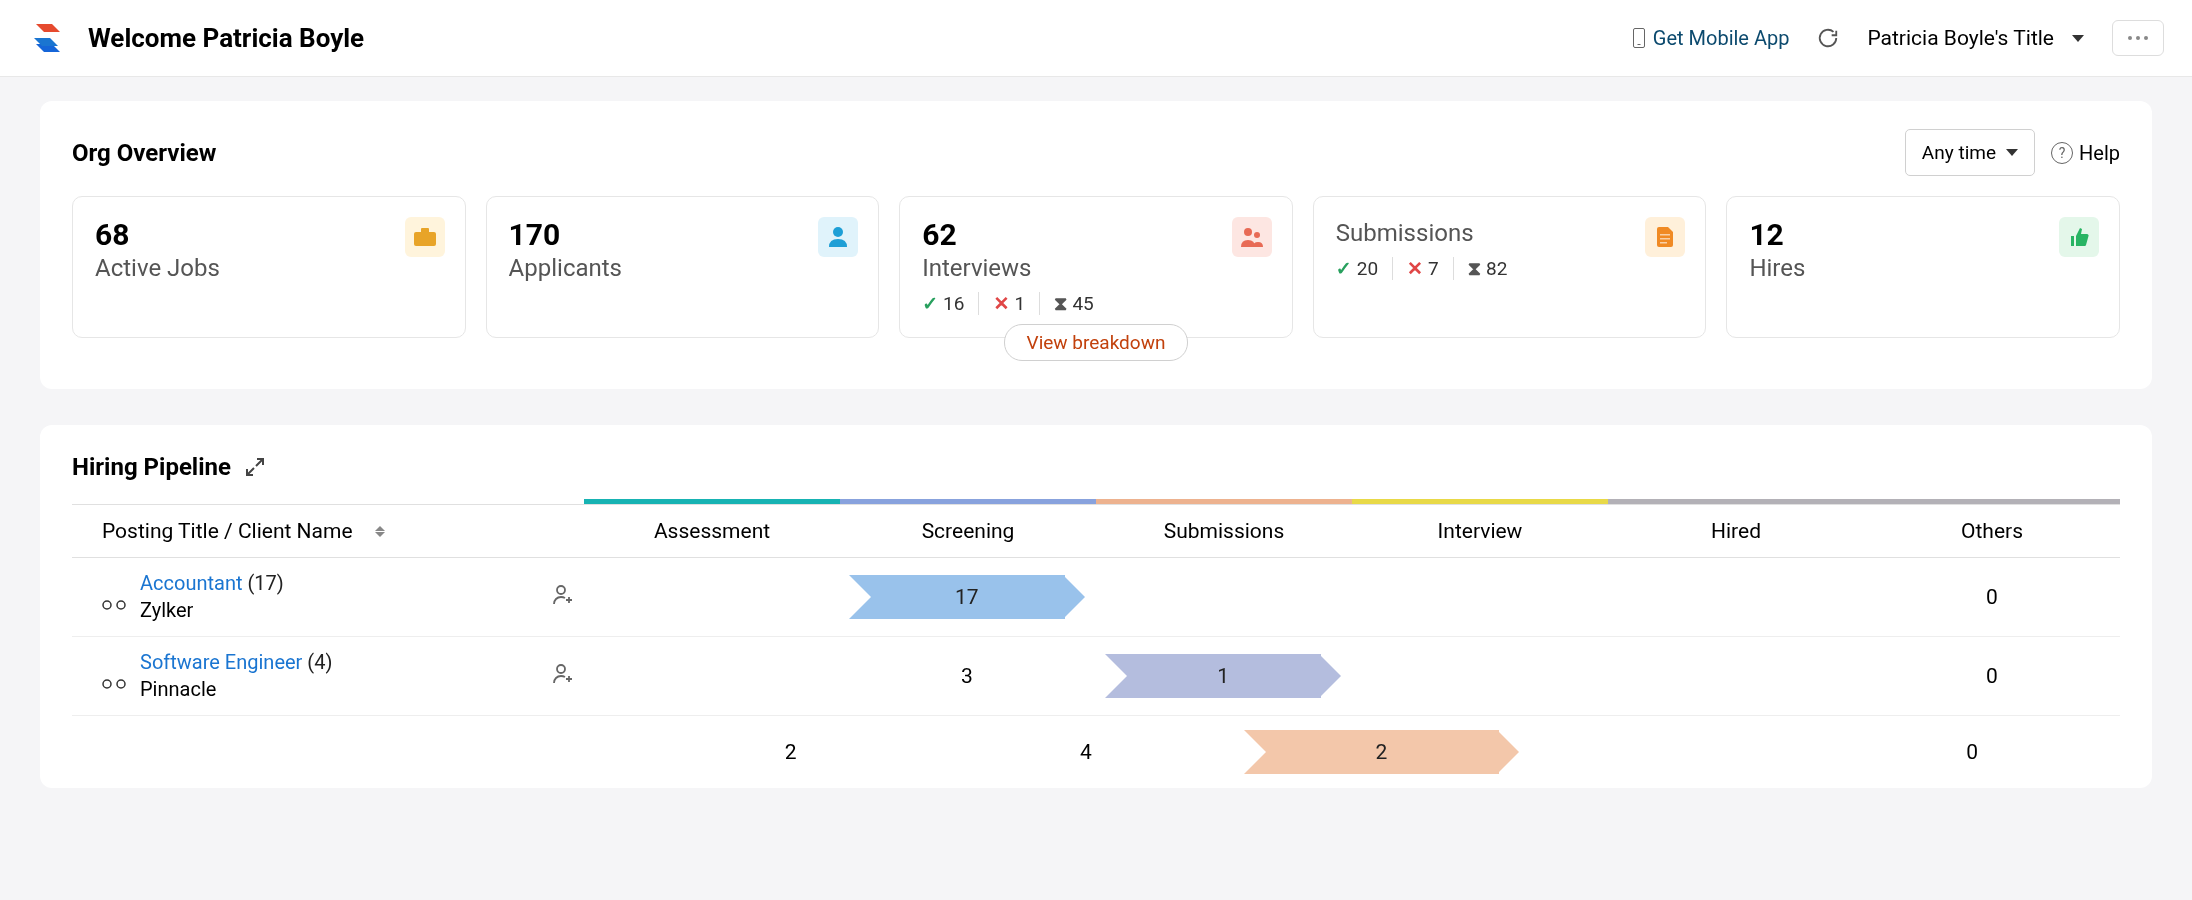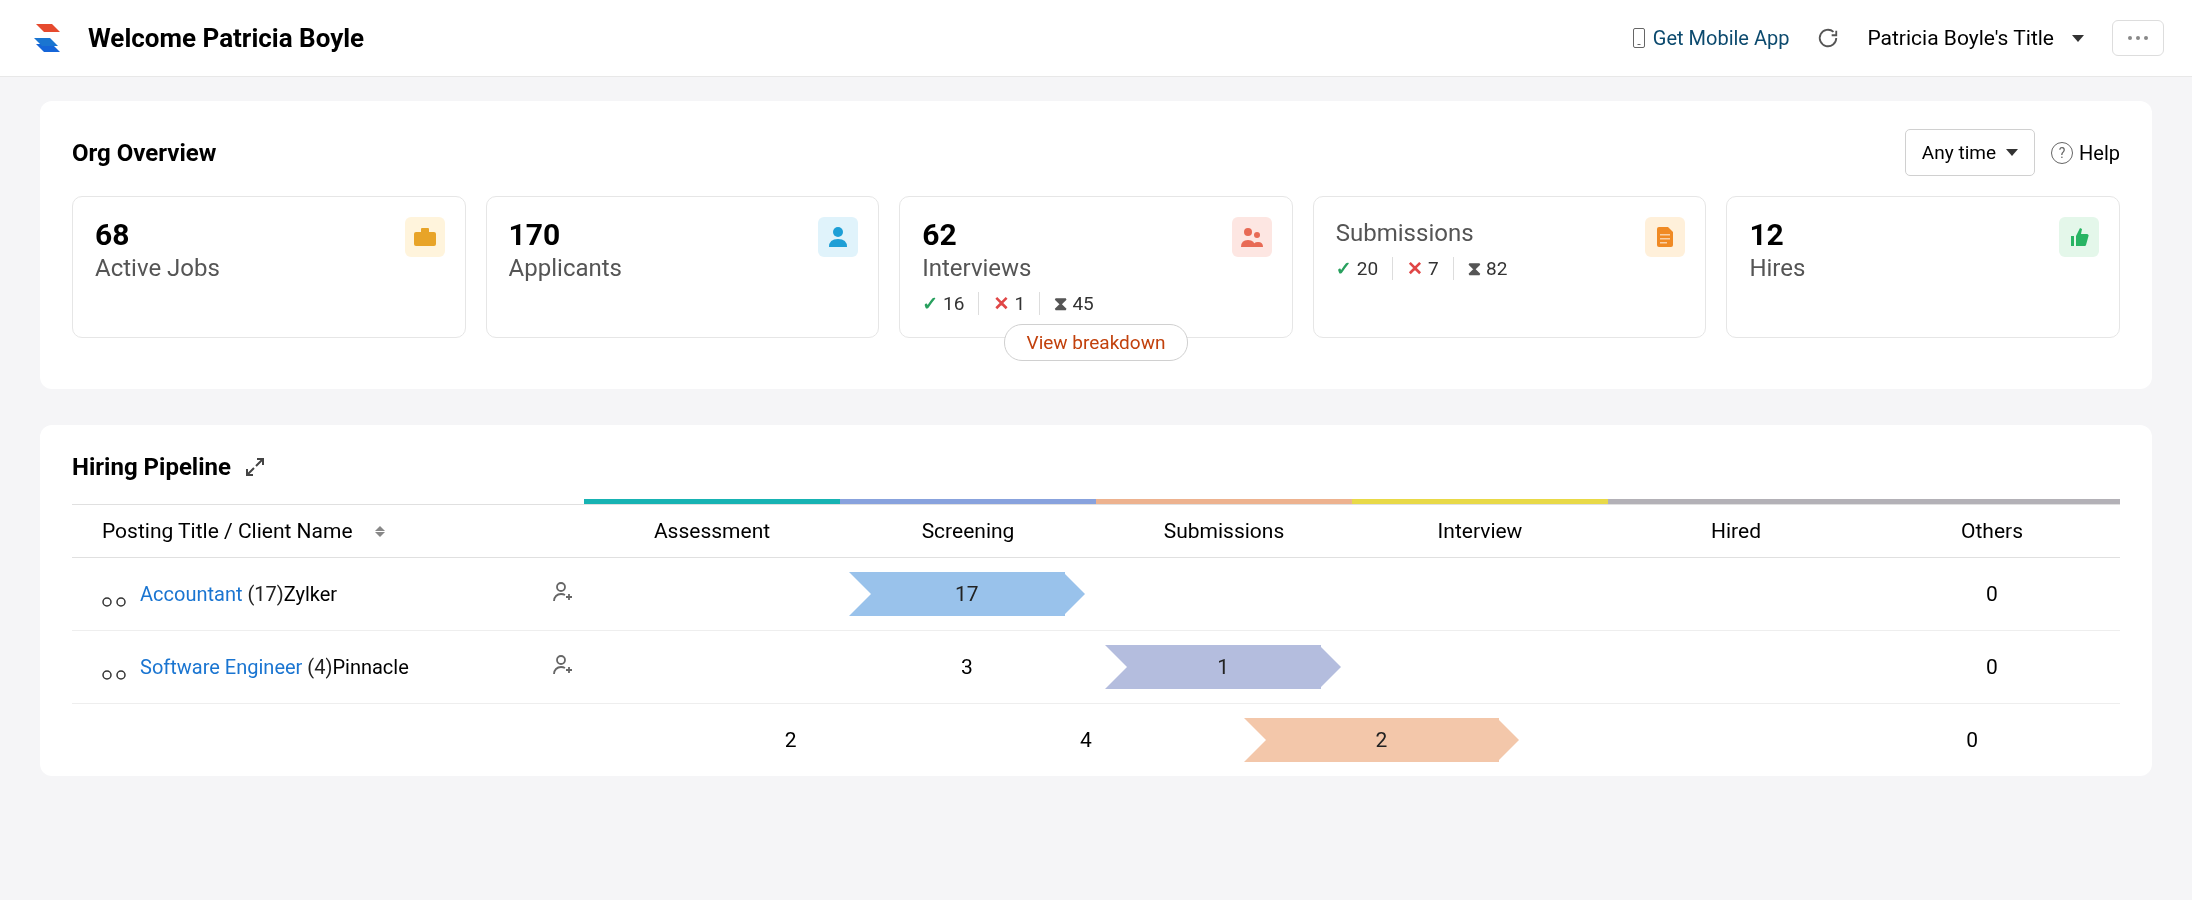--- a/index.html
+++ b/index.html
@@ -278,21 +278,21 @@
   .bike-icon {
     position: relative;
     width: 24px; height: 12px;
   }
   .bike-icon svg { overflow:visible; }
   .add-person-icon {
     cursor: pointer;
     color: #666;
   }
   .add-person-icon svg { width: 24px; height: 24px; }
-  .job-info { display:flex; flex-direction: row; line-height:1.35; flex:1; }
+  .job-info { display:flex; flex-direction: column; line-height:1.35; flex:1; }
   .job-title { font-size: 20px; }
   .job-title a { color: #1a75d1; text-decoration: none; }
   .job-title .count { color: #222; }
   .client-name { font-size: 20px; color: #000000; }
   .stage-value { font-size: 21px; }
   .chevron-chip {
     position: relative;
     height: 44px;
     display: flex;
     align-items: center;

